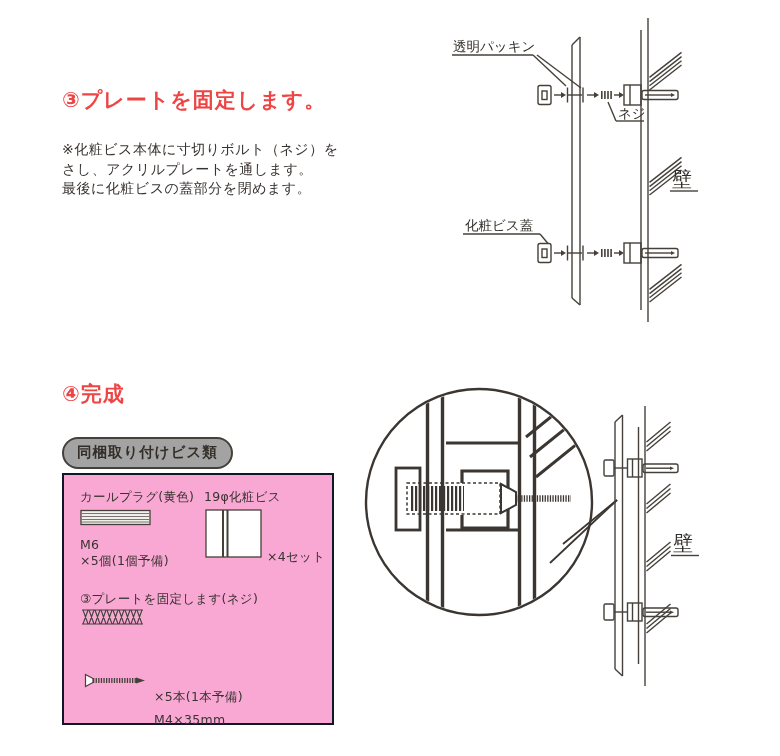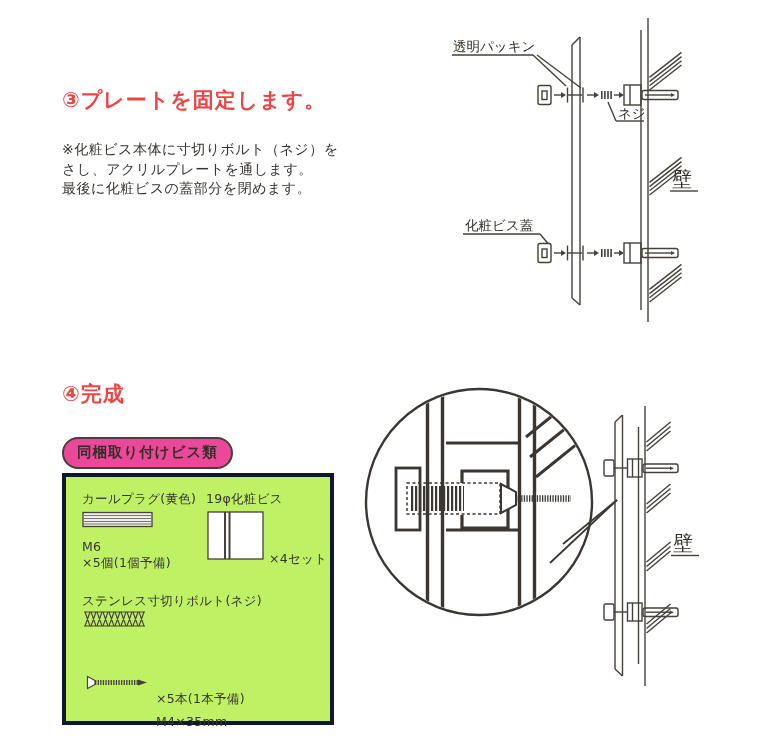--- a/index.html
+++ b/index.html
@@ -12,24 +12,24 @@
   .step-title{
     font-size:21px;font-weight:bold;letter-spacing:1px;color:#ef4444;
   }
   .step-desc{
     font-size:14px;line-height:19.5px;letter-spacing:0.5px;
     white-space:pre-line;color:#383330;
   }
   .parts-pill{
     display:inline-block;border:2px solid #45403a;border-radius:16px;
     padding:4px 13px 5px 13px;font-size:14.5px;font-weight:bold;
-    color:#332e28;background:#ec4899;letter-spacing:1px;
+    color:#332e28;background:#a3a3a3;letter-spacing:1px;
   }
   .parts-box{
-    border:4px solid #0f172a;background:#bef264;box-sizing:border-box;
+    border:2px solid #0f172a;background:#f9a8d4;box-sizing:border-box;
   }
   .pb-label{
     position:absolute;font-size:12.5px;color:#383330;letter-spacing:0.3px;
     white-space:nowrap;
   }
   svg text{
     font-family:"DejaVu Sans","Liberation Sans",sans-serif;
     fill:#332e28;
   }
 </style>
@@ -154,21 +154,21 @@
   <div class="pb-label" style="left:16px;top:78px;">×5個(1個予備)</div>
 
   <div class="pb-label" style="left:140px;top:14px;">19φ化粧ビス</div>
   <svg class="abs" style="left:141px;top:34px;" width="58" height="50" viewBox="0 0 58 50">
     <rect x="1" y="1" width="55" height="47" fill="#ffffff" stroke="#45403a" stroke-width="1.3"></rect>
     <line x1="18" y1="1" x2="18" y2="48" stroke="#45403a" stroke-width="2"></line>
     <line x1="22.5" y1="1" x2="22.5" y2="48" stroke="#45403a" stroke-width="2"></line>
   </svg>
   <div class="pb-label" style="left:203px;top:74px;">×4セット</div>
 
-  <div class="pb-label" style="left:16px;top:116px;">ステンレス寸切りボルト(ネジ)</div>
+  <div class="pb-label" style="left:16px;top:116px;">③プレートを固定します(ネジ)</div>
   <svg class="abs" style="left:16px;top:132px;" width="66" height="20" viewBox="0 0 66 20">
     <g stroke="#45403a" stroke-width="1.1" fill="none">
       <line x1="2" y1="3" x2="63" y2="3"></line>
       <line x1="2" y1="17" x2="63" y2="17"></line>
       <path d="M3,17 L8,3 M8,17 L3,3 M9,17 L14,3 M14,17 L9,3 M15,17 L20,3 M20,17 L15,3
                M21,17 L26,3 M26,17 L21,3 M27,17 L32,3 M32,17 L27,3 M33,17 L38,3 M38,17 L33,3
                M39,17 L44,3 M44,17 L39,3 M45,17 L50,3 M50,17 L45,3 M51,17 L56,3 M56,17 L51,3
                M57,17 L62,3 M62,17 L57,3"></path>
     </g>
   </svg>

